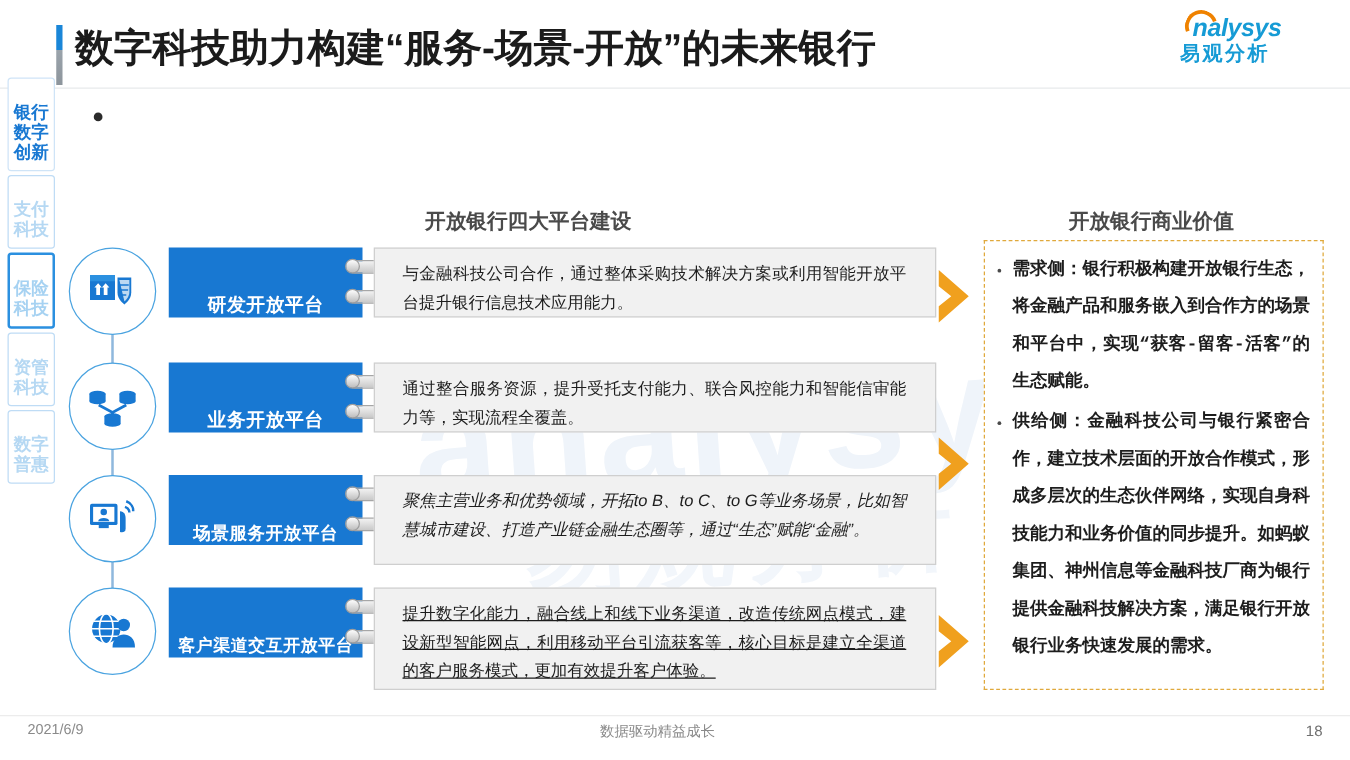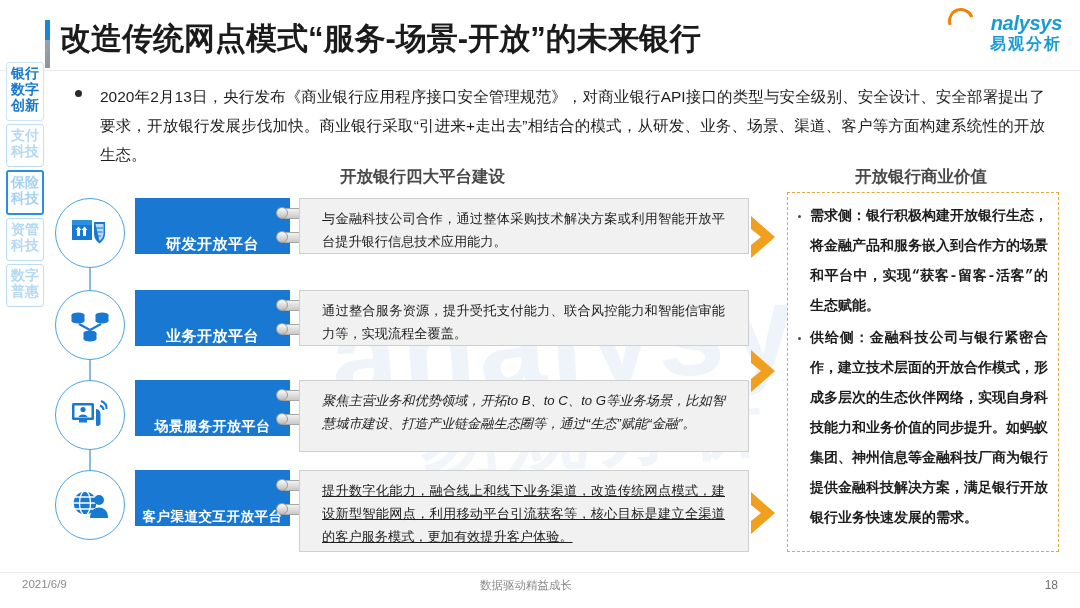--- a/index.html
+++ b/index.html
@@ -29,21 +29,21 @@
     position:absolute;left:45px;top:20px;width:5px;height:48px;
     background:linear-gradient(#1a86d8 0%,#1a86d8 42%,#9aa3ab 42%,#8d959c 100%);
   }
   .slide-title{
     position:absolute;left:60px;top:18px;
     font-size:31px;font-weight:700;color:#1b1b1b;
     letter-spacing:0px;white-space:nowrap;
   }
   .logo{
     position:absolute;right:18px;top:12px;width:118px;height:52px;
-    text-align:right;
+    text-align:left;
   }
   .logo-en{
     position:relative;font-size:20px;font-weight:700;color:#169bd5;
     letter-spacing:-.3px;font-style:italic;line-height:22px;
     padding-left:10px;
   }
   .logo-swoosh{
     position:absolute;left:4px;top:-4px;width:20px;height:20px;
     border:3px solid #ef8200;border-radius:50%;
     border-right-color:transparent;border-bottom-color:transparent;
@@ -54,21 +54,21 @@
     line-height:20px;
   }
   .header-rule{
     position:absolute;left:0;top:70px;width:1080px;height:1px;background:#e8eaec;
   }
 
   
   .sidebar{position:absolute;left:6px;top:62px;width:40px;}
   .side-item{
     width:38px;margin-bottom:3px;border:1.5px solid #bfdcf5;border-radius:3px;
-    background:#ffffff;padding:2px 0 7px 0;text-align:center;
+    background:#ffffff;padding:18px 0 7px 0;text-align:center;
     font-size:14px;font-weight:700;line-height:16px;color:#b5d8f3;
     box-sizing:border-box;
   }
   .side-item span{display:block;}
   .side-item.active-dark{color:#1878d2;border-color:#cfe4f7;}
   .side-item.active-ring{border:2px solid #2b90e0;color:#a6d2f2;}
 
   
   .bullet-dot{
     position:absolute;left:75px;top:90px;width:7px;height:7px;
@@ -178,21 +178,21 @@
 </style>
 </head>
 <body>
 
 <div class="slide">
 
   <div class="watermark">analysys</div>
   <div class="watermark2">易观分析</div>
 
   <div class="title-accent"></div>
-  <div class="slide-title">改造传统网点模式“服务-场景-开放”的未来银行</div>
+  <div class="slide-title">数字科技助力构建“服务-场景-开放”的未来银行</div>
 
   <div class="logo">
     <div class="logo-en">
       <span class="logo-swoosh"></span>
       <span>nalysys</span>
     </div>
     <div class="logo-cn">易观分析</div>
   </div>
   <div class="header-rule"></div>
 
@@ -208,21 +208,20 @@
     </div>
     <div class="side-item">
       <span>资管科技</span>
     </div>
     <div class="side-item">
       <span>数字普惠</span>
     </div>
   </div>
 
   <div class="bullet-dot"></div>
-  <div class="lead-text">2020年2月13日，央行发布《商业银行应用程序接口安全管理规范》，对商业银行API接口的类型与安全级别、安全设计、安全部署提出了要求，开放银行发展步伐加快。商业银行采取“引进来+走出去”相结合的模式，从研发、业务、场景、渠道、客户等方面构建系统性的开放生态。</div>
 
   <div class="sec-head" id="sec-left">开放银行四大平台建设</div>
   <div class="sec-head" id="sec-right">开放银行商业价值</div>
 
   <div class="spine"></div>
 
   <div class="row" id="row1">
     <div class="node">
       <svg width="40" height="34" viewBox="0 0 40 34">
         <rect x="2" y="8" width="20" height="16" fill="#1878d2"></rect>

